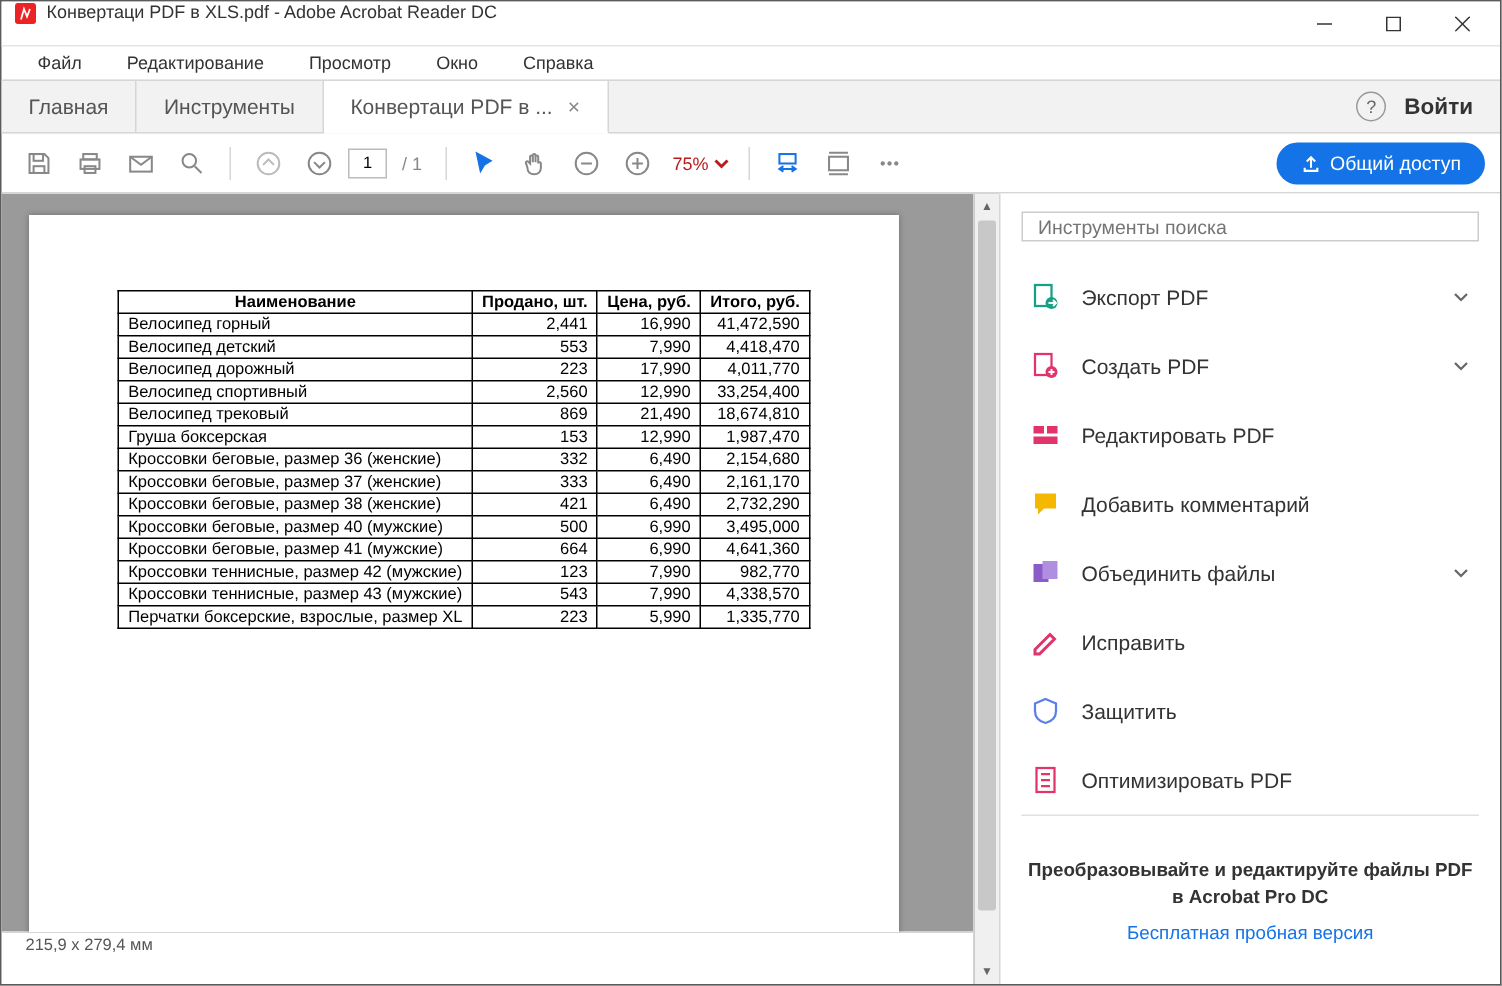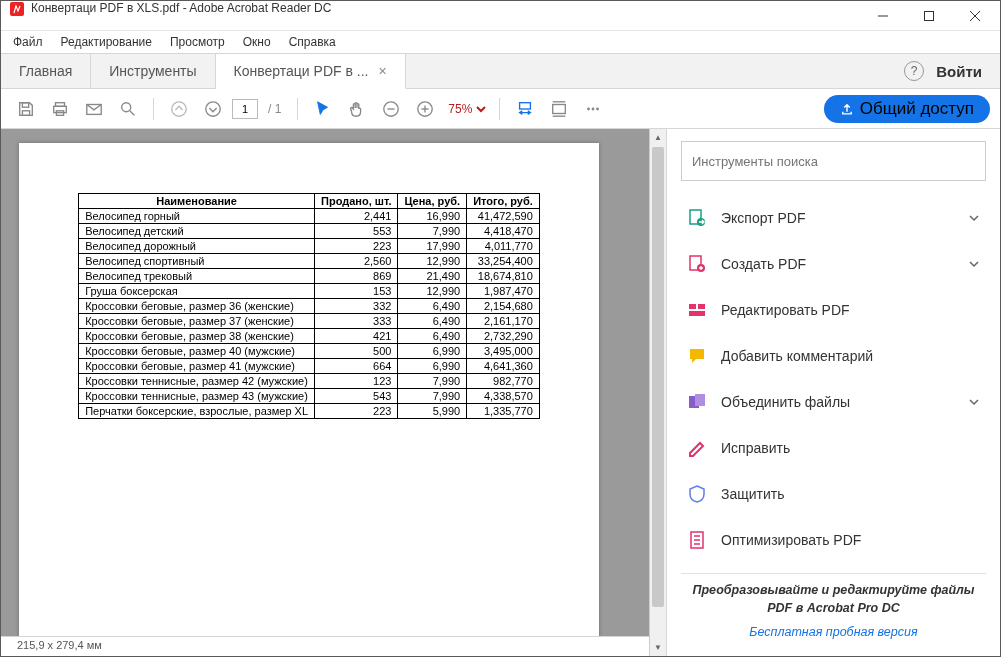--- a/index.html
+++ b/index.html
@@ -5,60 +5,60 @@
 * { margin: 0; padding: 0; box-sizing: border-box; font-family: "Segoe UI", Tahoma, sans-serif; }
 body { background: #fff; width: 1001px; height: 657px; overflow: hidden; display: flex; flex-direction: column; border: 1px solid #5a5a5a; }
 .titlebar { height: 30px; display: flex; padding: 0 2px; background: #fff; border-bottom: 1px solid #e5e5e5; }
 .titlebar .app-icon { width: 16px; height: 16px; margin: 0 6px; display: inline-flex; }
 .titlebar .title { font-size: 12px; color: #333; }
 .win-controls { margin-left: auto; display: flex; }
 .win-controls div { width: 46px; height: 30px; display: flex; align-items: center; justify-content: center; }
 .win-controls svg { width: 10px; height: 10px; stroke: #333; stroke-width: 1; fill: none; }
 
 .menubar { height: 22px; display: flex; align-items: center; padding: 0 4px; font-size: 12px; color: #333; gap: 2px; }
-.menubar span { padding: 2px 8px; }
+.menubar span { padding: 2px 8px; margin-left: 12px; }
 
 .tabbar { height: 36px; display: flex; align-items: stretch; background: #f2f2f2; border-top: 1px solid #d6d6d6; border-bottom: 1px solid #d6d6d6; }
 .tabbar .tab { padding: 0 18px; display: flex; align-items: center; font-size: 14px; color: #555; border-right: 1px solid #d6d6d6; }
 .tabbar .tab.active { background: #fff; border-bottom: 1px solid #fff; margin-bottom: -1px; }
 .tabbar .close-x { margin-left: 10px; font-size: 14px; color: #888; }
 .tabbar .spacer { flex: 1; }
 .tabbar .right { display: flex; align-items: center; gap: 12px; padding-right: 18px; }
 .tabbar .help { width: 20px; height: 20px; border: 1px solid #999; border-radius: 50%; display: flex; align-items: center; justify-content: center; font-size: 12px; color: #666; }
 .tabbar .signin { font-size: 15px; font-weight: 600; color: #333; }
 
 .toolbar { height: 40px; display: flex; align-items: center; padding: 0 10px; gap: 4px; border-bottom: 1px solid #d6d6d6; }
 .toolbar .ico { width: 30px; height: 30px; display: flex; align-items: center; justify-content: center; color: #666; }
 .toolbar .sep { width: 1px; height: 22px; background: #d6d6d6; margin: 0 6px; }
 .toolbar .page-input { width: 26px; height: 20px; border: 1px solid #bbb; font-size: 11px; text-align: center; }
 .toolbar .page-total { font-size: 12px; color: #888; margin: 0 6px; }
 .toolbar .zoom-select { font-size: 12px; color: #b91c1c; border: none; background: transparent; }
 .toolbar .spacer { flex: 1; }
-.share-btn { background: #1473e6; color: #000000; border: none; border-radius: 14px; height: 28px; padding: 0 16px; font-size: 17px; display: flex; align-items: center; gap: 6px; }
+.share-btn { background: #1473e6; color: #ffffff; border: none; border-radius: 14px; height: 28px; padding: 0 16px; font-size: 13px; display: flex; align-items: center; gap: 6px; }
 
 .workspace { flex: 1; display: flex; overflow: hidden; }
 .doc-area { flex: 1; background: #9a9a9a; position: relative; display: flex; flex-direction: column; }
 .doc-scroll { flex: 1; overflow: auto; padding: 14px 0 0 18px; }
 .paper { background: #fff; width: 580px; min-height: 560px; padding: 26px 0 0 0; box-shadow: 0 0 4px rgba(0,0,0,0.3); }
 .data-table { border-collapse: collapse; margin: 24px auto 0; font-size: 11px; }
 .data-table th, .data-table td { border: 1px solid #000; padding: 1px 6px; white-space: nowrap; }
 .data-table th { font-weight: bold; text-align: center; }
 .data-table td.num { text-align: right; }
 .doc-vscroll { position: absolute; right: 0; top: 0; bottom: 0; width: 17px; background: #f0f0f0; border-left: 1px solid #ccc; }
 .doc-vscroll .thumb { position: absolute; left: 2px; right: 2px; top: 18px; height: 460px; background: #c8c8c8; border-radius: 2px; }
 .doc-vscroll .arrow { position: absolute; left: 0; right: 0; height: 17px; display: flex; align-items: center; justify-content: center; font-size: 8px; color: #666; }
-.statusbar { height: 20px; background: #fff; border-top: 1px solid #d6d6d6; font-size: 11px; color: #555; padding: 2px 16px; }
+.statusbar { height: 35px; background: #fff; border-top: 1px solid #d6d6d6; font-size: 11px; color: #555; padding: 2px 16px; }
 
 .right-panel { width: 334px; background: #fff; border-left: 1px solid #d6d6d6; display: flex; flex-direction: column; padding: 12px 14px; }
-.search-tools { height: 40px; border: 1px solid #ccc; font-size: 13px; padding: 0 10px; color: #333; width: 100%; }
+.search-tools { height: 20px; border: 1px solid #ccc; font-size: 13px; padding: 0 10px; color: #333; width: 100%; }
 .tools-list { margin-top: 14px; display: flex; flex-direction: column; }
 .tool-item { height: 46px; display: flex; align-items: center; gap: 14px; font-size: 14px; color: #333; padding: 0 6px; text-align: right; }
 .tool-item .t-icon { width: 20px; height: 20px; display: inline-flex; align-items: center; justify-content: center; }
 .tool-item .chev { margin-left: auto; }
-.promo { border-top: 1px solid #e0e0e0; margin-top: 10px; padding-top: 8px; text-align: center; font-style: italic; }
+.promo { border-top: 1px solid #e0e0e0; padding-top: 28px; text-align: center; }
 .promo-title { font-size: 12.5px; font-weight: 600; color: #333; line-height: 1.4; }
 .promo-link { font-size: 12.5px; color: #1473e6; margin-top: 8px; display: inline-block; }
 
 svg { display: block; }
 .ico svg { width: 18px; height: 18px; }
 .blue-ico svg { stroke: #1473e6; }
 </style>
 </head>
 <body>
 

